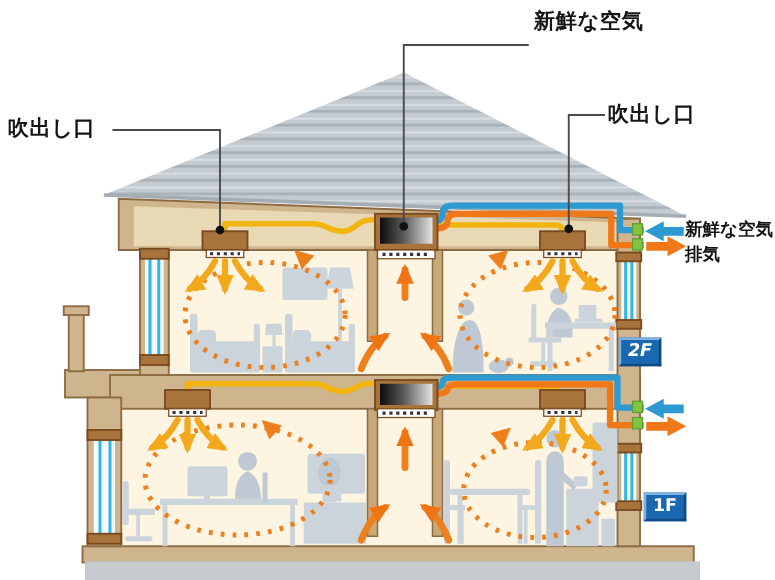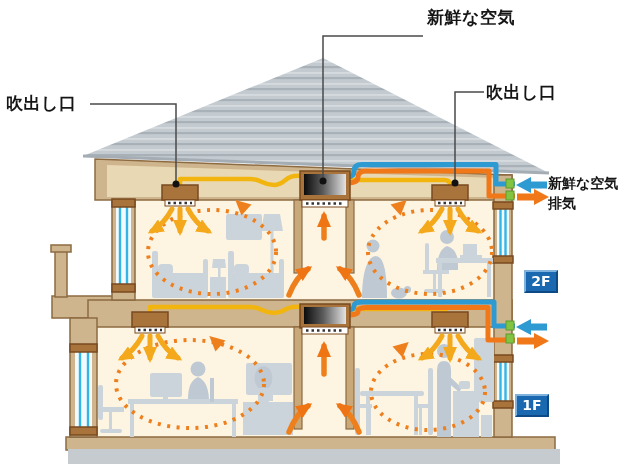--- a/index.html
+++ b/index.html
@@ -357,16 +357,16 @@
 </svg>
 
 <div class="lbl lbl-big" style="left:6px;top:93px;">吹出し口</div>
 <div class="lbl lbl-big" style="left:427px;top:7px;">
   <div>新鮮な空気</div>
 </div>
 <div class="lbl lbl-big" style="left:486px;top:82px;">吹出し口</div>
 <div class="lbl lbl-side" style="left:548px;top:175px;">新鮮な空気</div>
 <div class="lbl lbl-side" style="left:548px;top:195px;">排気</div>
 
-<div class="badge" style="left:524px;top:270px;">2F</div>
+<div class="badge" style="left:495px;top:270px;font-style:italic;">2F</div>
 <div class="badge" style="left:515px;top:394px;">1F</div>
 
 </div>
 
 </body></html>

